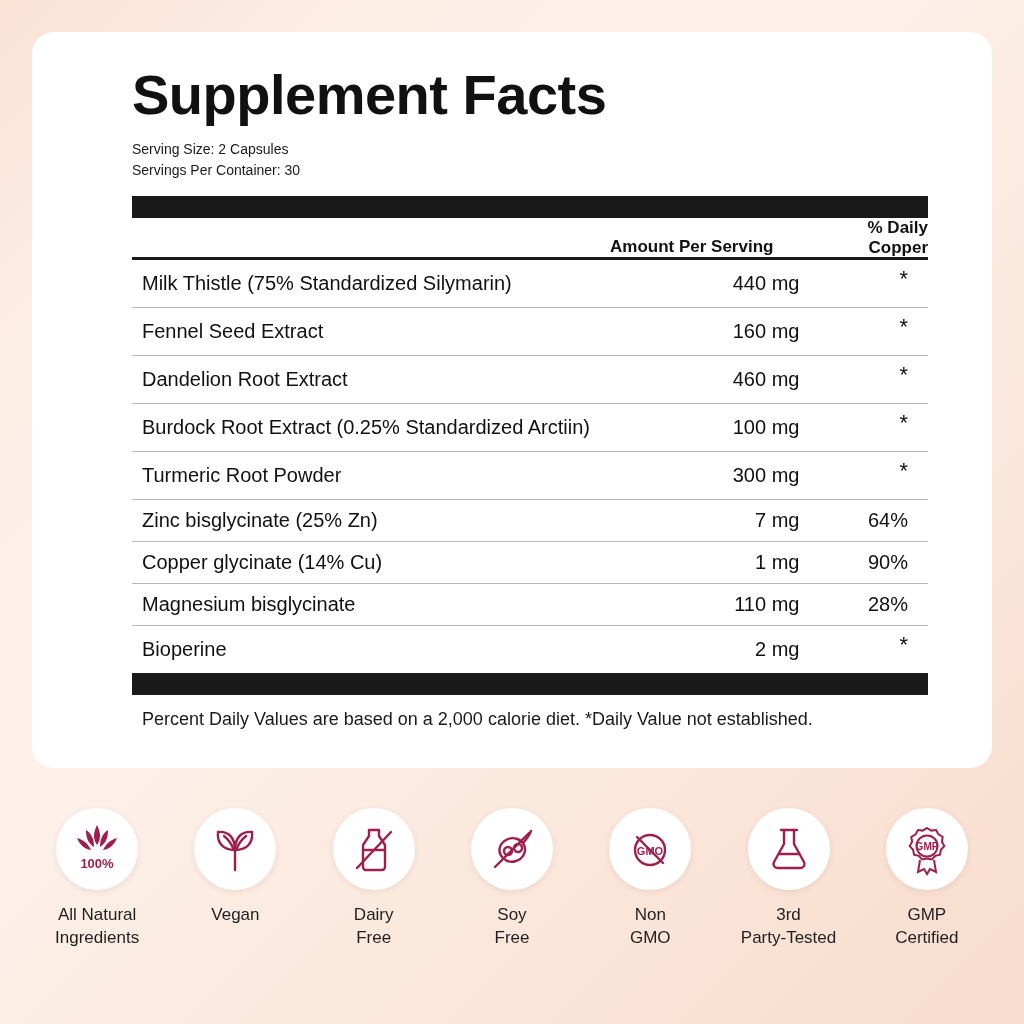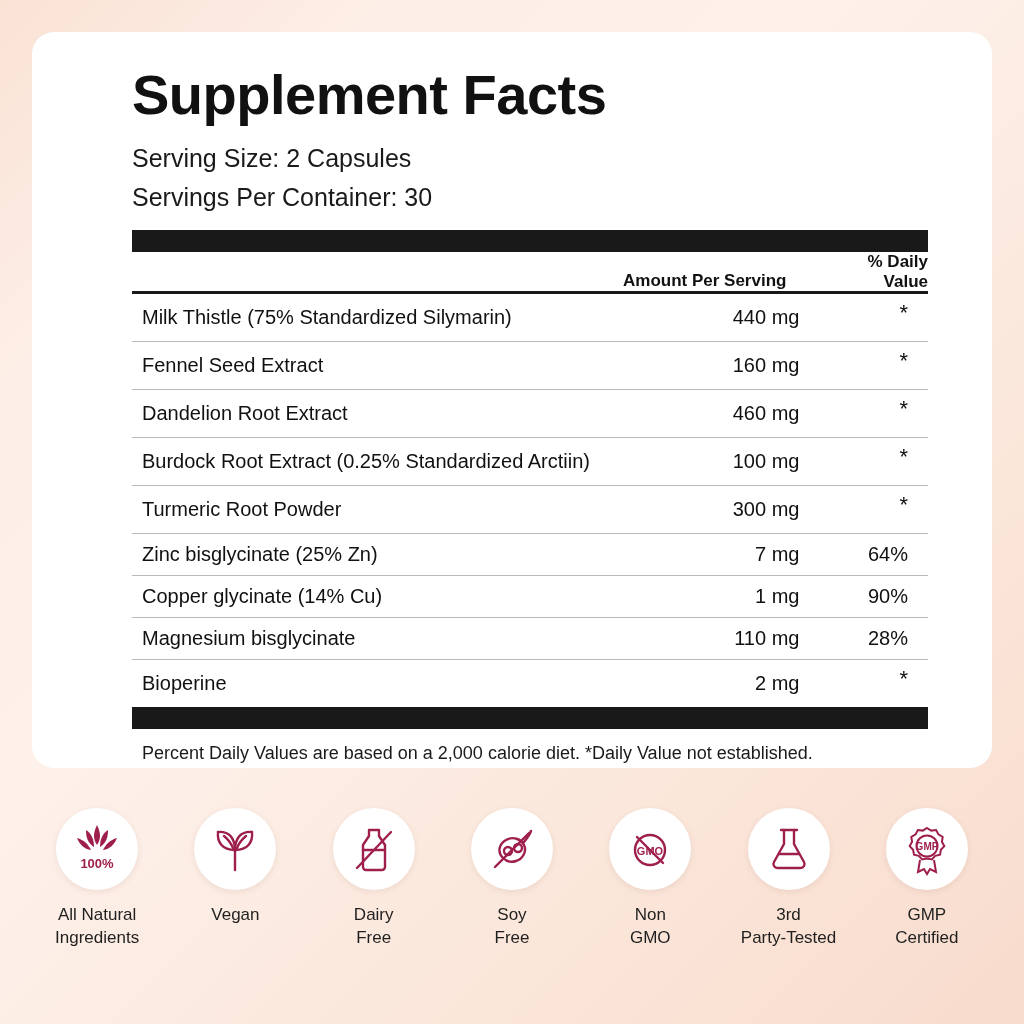--- a/index.html
+++ b/index.html
@@ -35,21 +35,21 @@
   }
   .facts-title {
     font-size: 56px;
     font-weight: bold;
     letter-spacing: -0.5px;
     color: #111111;
     margin: 8px 0 14px 0;
     line-height: 1.05;
   }
   .serving-line {
-    font-size: 25px;
+    font-size: 14px;
     color: #1a1a1a;
     line-height: 1.55;
   }
   .thick-bar {
     height: 22px;
     background: #191919;
     margin-top: 14px;
   }
   .thick-bar.bottom {
     margin-top: 0;
@@ -69,21 +69,21 @@
   .col-dv   { width: 116px; }
 
   .hdr-row th {
     vertical-align: bottom;
     padding-bottom: 7px;
     font-size: 17px;
     font-weight: bold;
     color: #111111;
   }
   .hdr-amt {
-    text-align: center;
+    text-align: left;
     padding-right: 8px !important;
   }
   .hdr-dv {
     text-align: right;
     line-height: 1.15;
   }
   .hdr-underline td {
     border-bottom: 3px solid #191919;
     height: 0;
     font-size: 0;
@@ -180,21 +180,21 @@
         <col class="col-name">
         <col class="col-amt">
         <col class="col-dv">
       </colgroup>
       <thead>
         <tr class="hdr-row">
           <th></th>
           <th class="hdr-amt">Amount Per Serving</th>
           <th class="hdr-dv">
             <span>% Daily</span><br>
-            <span>Value</span>
+            <span>Copper</span>
           </th>
         </tr>
         <tr class="hdr-underline">
           <td colspan="3"></td>
         </tr>
       </thead>
       <tbody>
         <tr class="item-row">
           <td class="name">Milk Thistle (75% Standardized Silymarin)</td>
           <td class="amt">440 mg</td>

